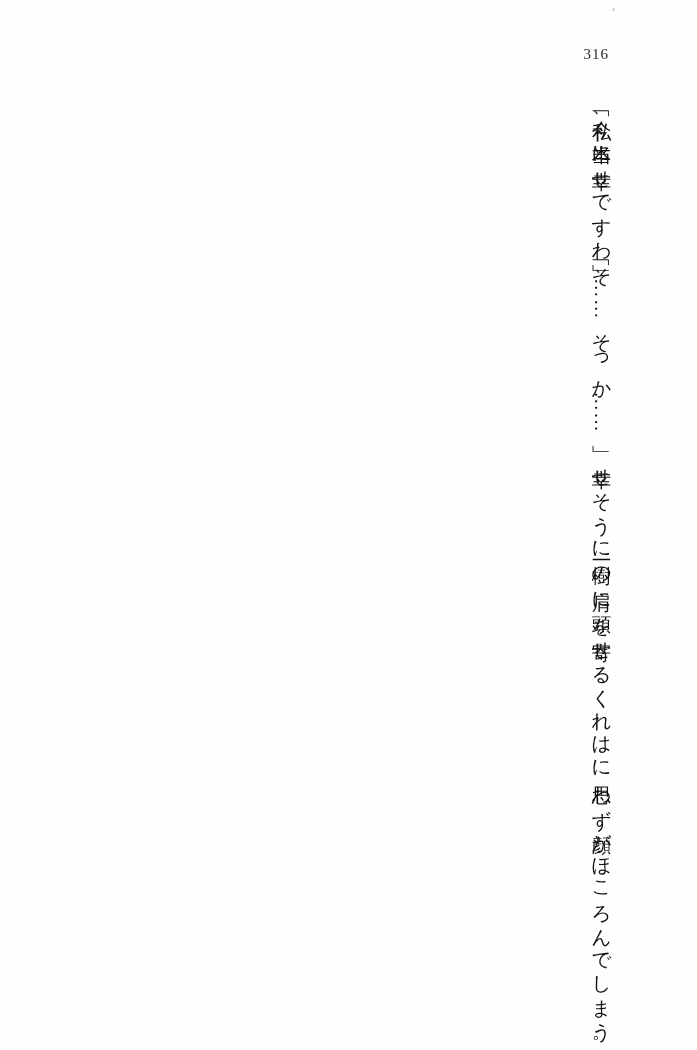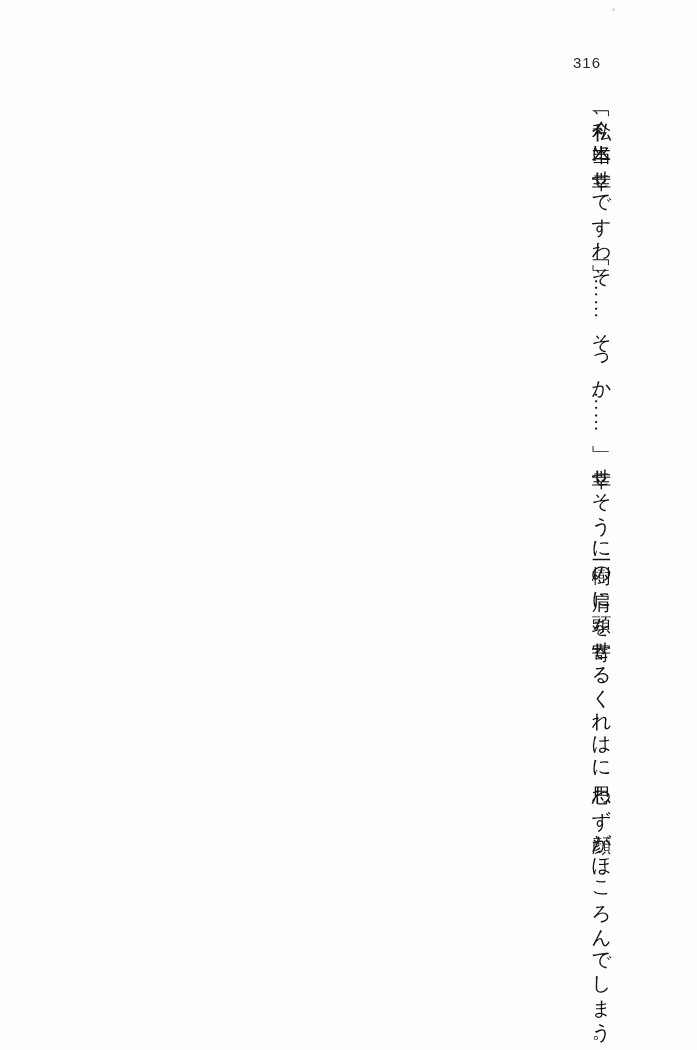--- a/index.html
+++ b/index.html
@@ -19,26 +19,25 @@
   .page {
     position: absolute;
     inset: 0;
     background: #fefefe;
   }
 
   
   .page-number {
     position: absolute;
     top: 46px;
-    right: 96px;
+    right: 88px;
     font-size: 15px;
     letter-spacing: 1px;
     color: #2a2a2a;
-    font-family: Liberation Sans, sans-serif;
-    margin-top: 8px;
+    font-family: Liberation Serif, serif;
   }
 
   
   .text-block {
     position: absolute;
     top: 104px;
     right: 86px;
     height: 860px;
     width: 530px;
     display: flex;

